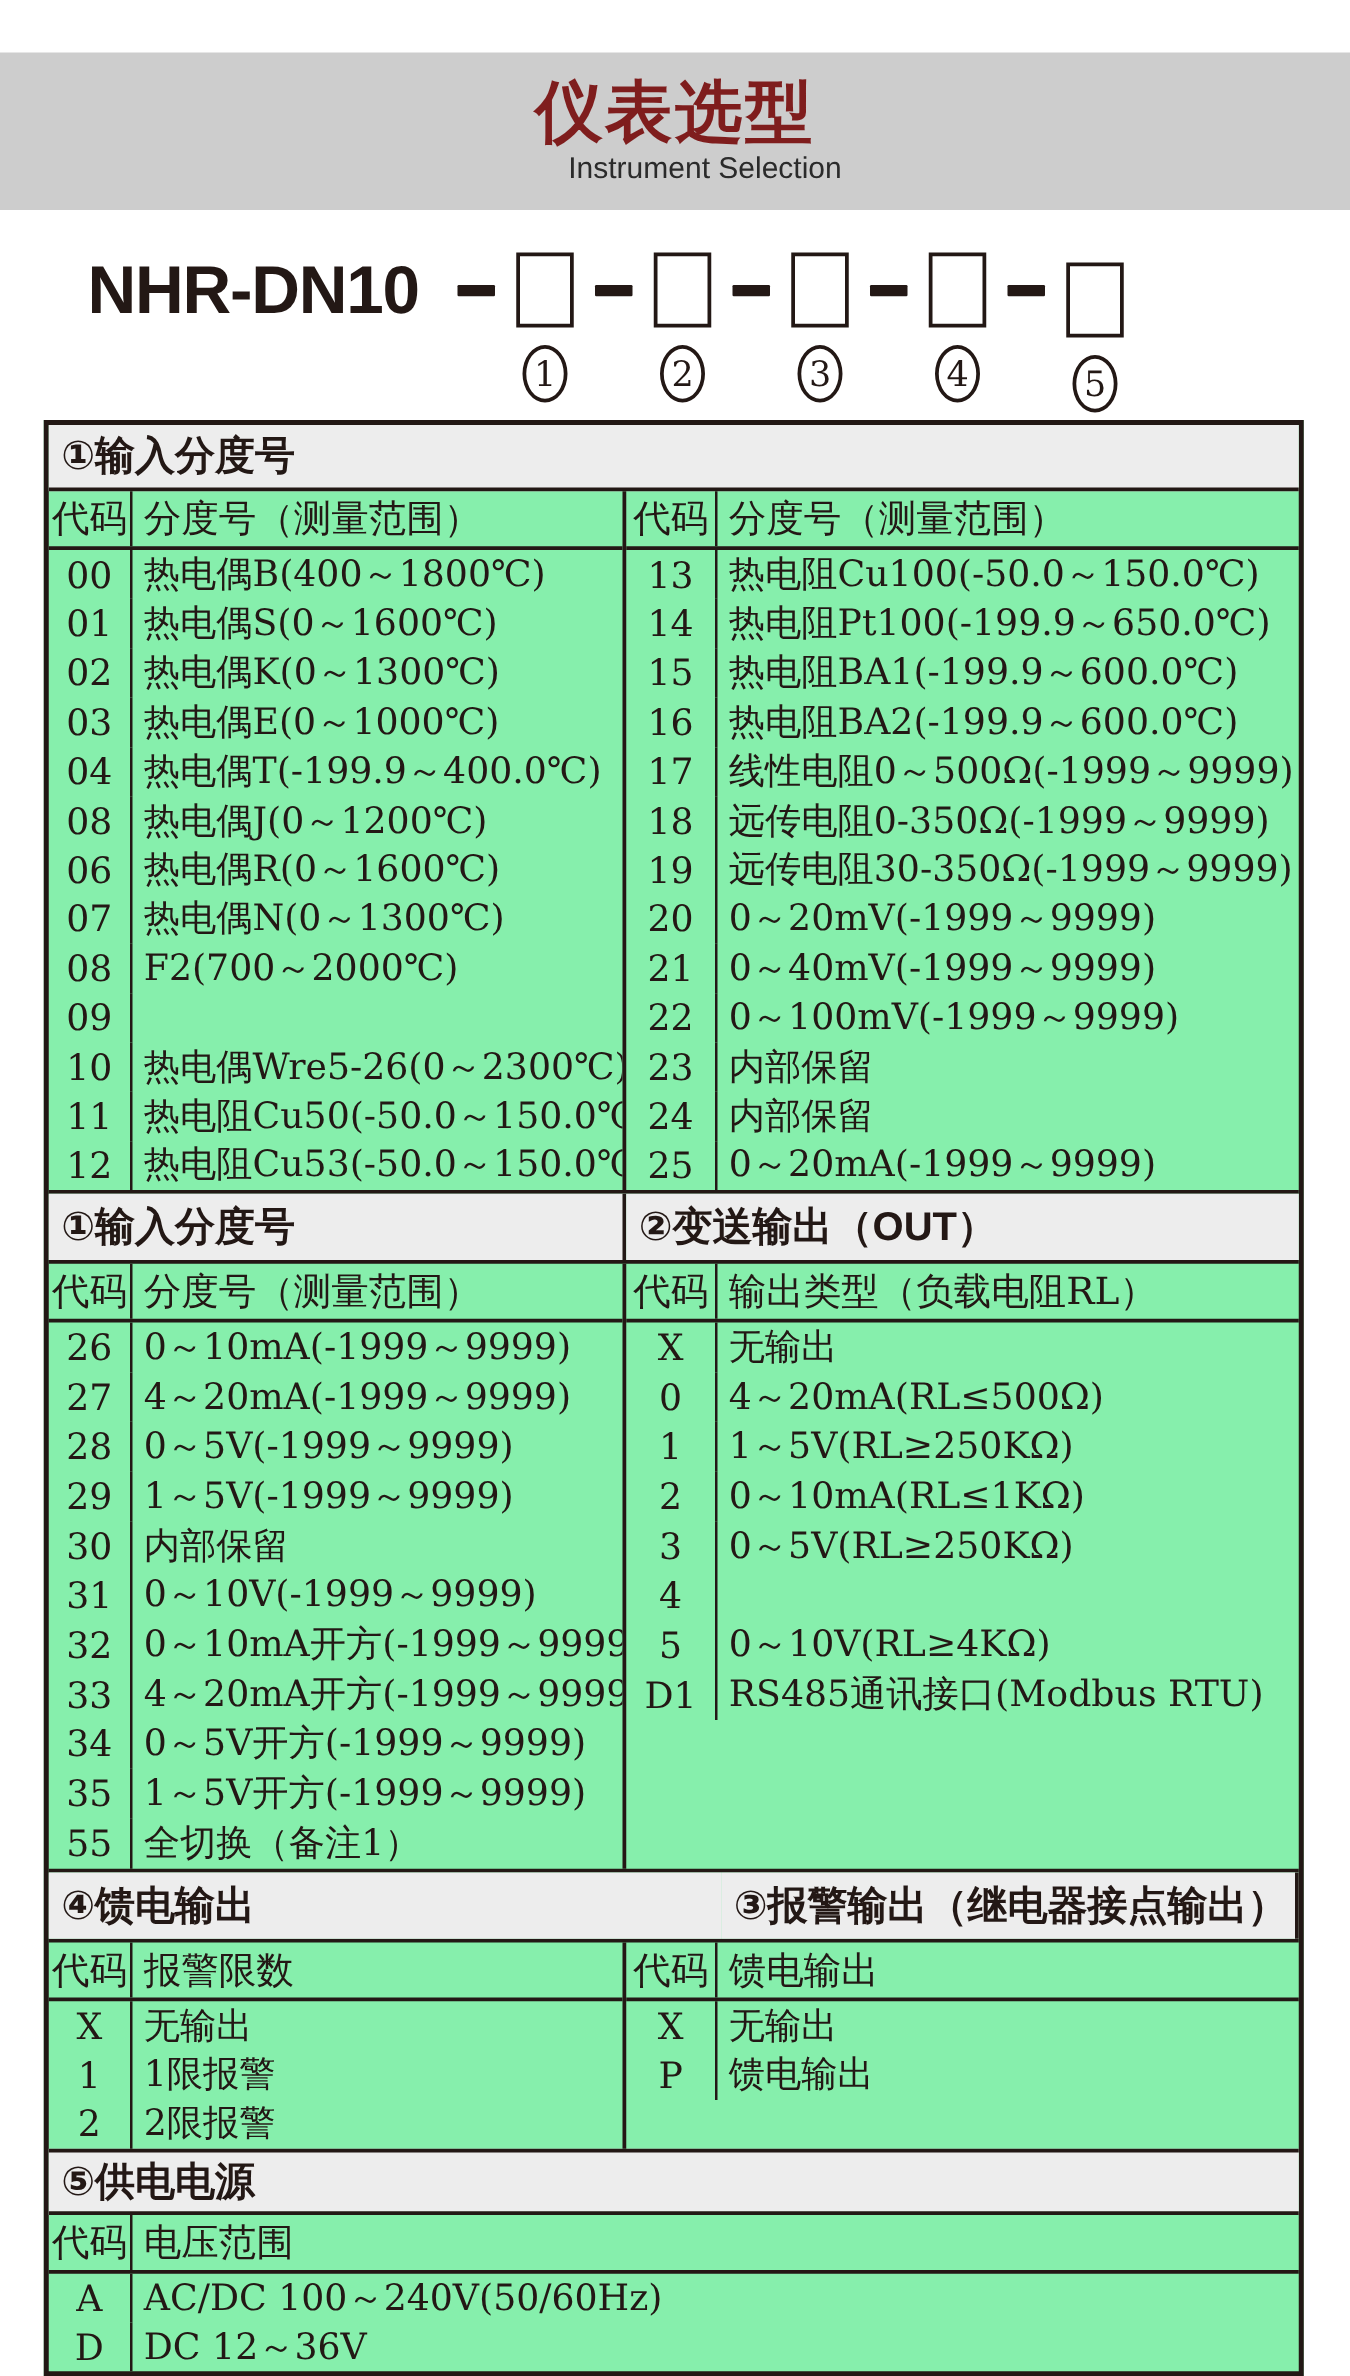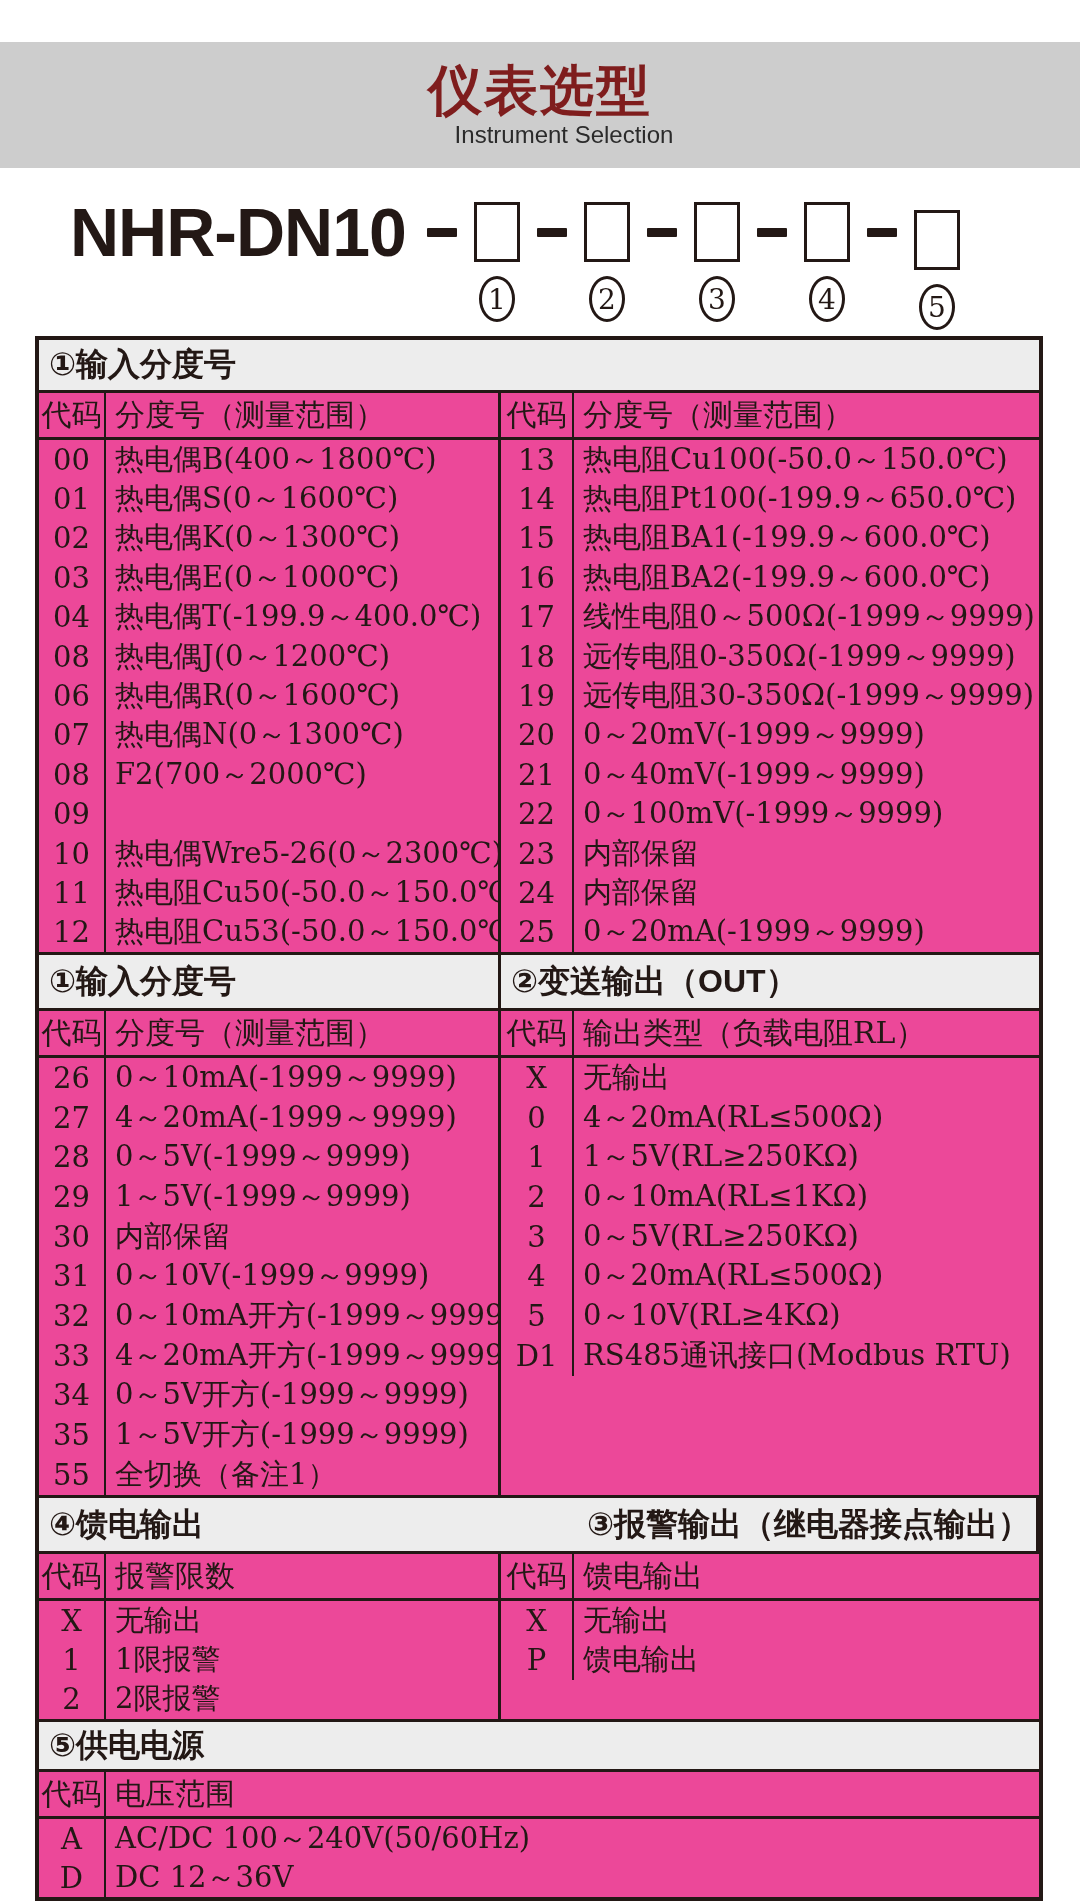--- a/index.html
+++ b/index.html
@@ -28,42 +28,42 @@
     font-family:"Liberation Sans","DejaVu Sans",sans-serif;
     font-size:24px;line-height:28px;color:#2b2b2b;margin-top:2px;margin-left:48px;
   }
   
   .model-row{
     position:absolute;left:70px;top:202px;
     display:flex;align-items:flex-start;
   }
   .model-code{
     font-family:"Liberation Sans","DejaVu Sans",sans-serif;
-    font-weight:bold;font-size:68px;line-height:60px;letter-spacing:-1px;
-    margin-right:4px;
+    font-weight:bold;font-size:54px;line-height:60px;letter-spacing:-1px;
+    margin-right:14px;
     text-align:center;
   }
   .dash{
     width:30px;height:9px;background:var(--ink);border-radius:1px;
     margin:26px 17px 0 17px;flex:none;
   }
   .pos{display:flex;flex-direction:column;align-items:center;flex:none;}
   .pos .sel-box{
     width:46px;height:60px;border:3px solid var(--ink);background:#fff;
   }
   .pos .num-circle{
     margin-top:14px;width:36px;height:46px;border:3px solid var(--ink);
     border-radius:50%;display:flex;align-items:center;justify-content:center;
     font-size:28px;
   }
   .pos:last-child{margin-top:8px;}
   
   .sel-table{
     position:absolute;left:35px;top:336px;width:1008px;
-    border:4px solid var(--ink);background:#ec4899;
+    border:4px solid var(--ink);background:#86efac;
   }
   .sec-band{
     background:var(--sec-gray);
     border-bottom:3px solid var(--ink);
     height:53px;display:flex;align-items:center;
     font-family:"Liberation Sans","DejaVu Sans",sans-serif;
     font-weight:bold;font-size:32px;
     padding-left:10px;
   }
   .sec-band.bt{border-top:3px solid var(--ink);}
@@ -398,21 +398,20 @@
             <div class="cell-desc">0～10mA(RL≤1KΩ)</div>
           </div>
 
           <div class="row">
             <div class="cell-code w-code-R">3</div>
             <div class="cell-desc">0～5V(RL≥250KΩ)</div>
           </div>
 
           <div class="row">
             <div class="cell-code w-code-R">4</div>
-            <div class="cell-desc">0～20mA(RL≤500Ω)</div>
           </div>
 
           <div class="row">
             <div class="cell-code w-code-R">5</div>
             <div class="cell-desc">0～10V(RL≥4KΩ)</div>
           </div>
 
           <div class="row">
             <div class="cell-code w-code-R">D1</div>
             <div class="cell-desc">RS485通讯接口(Modbus RTU)</div>

